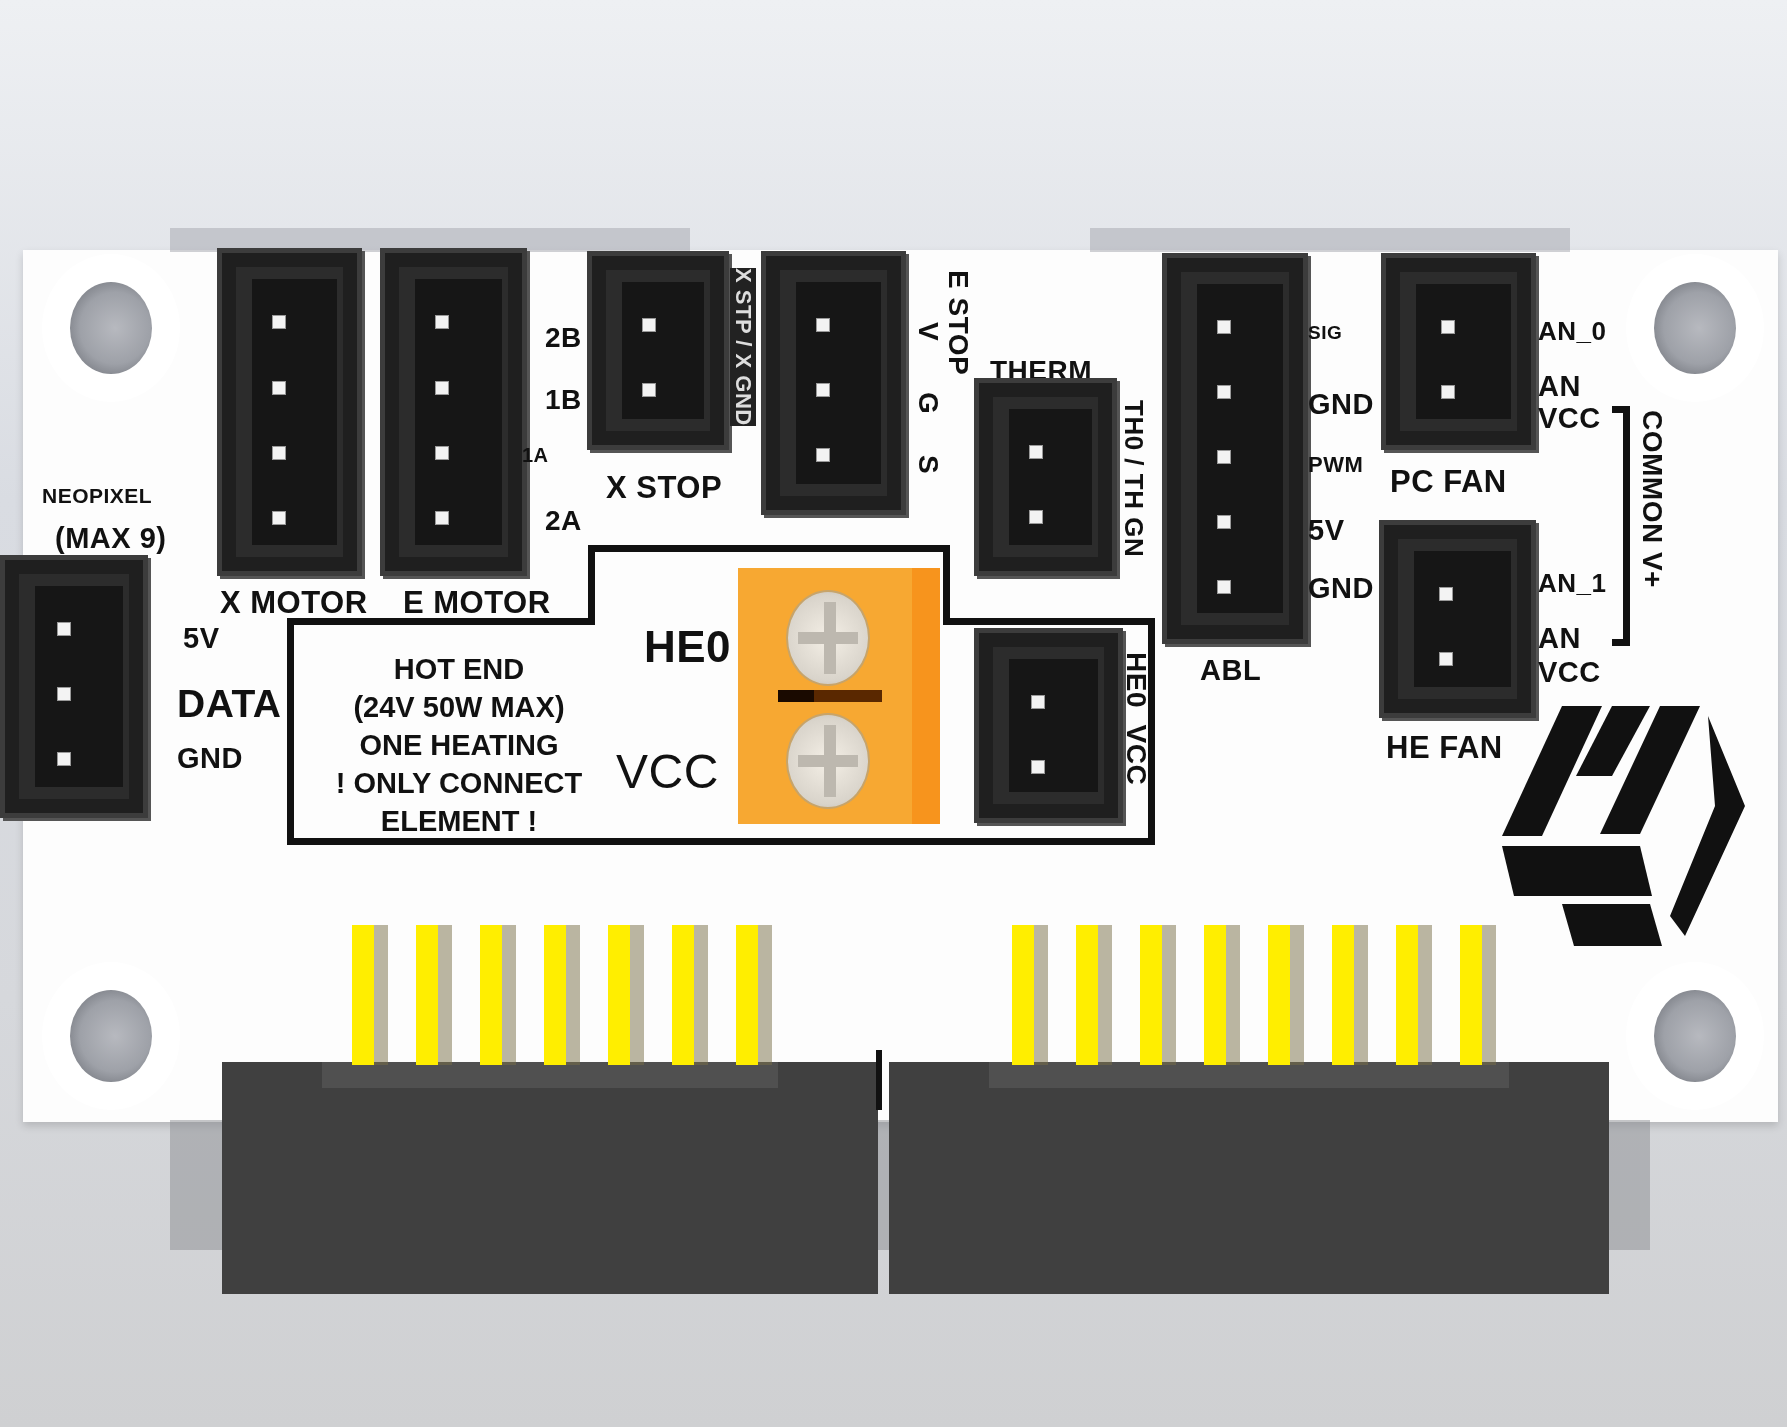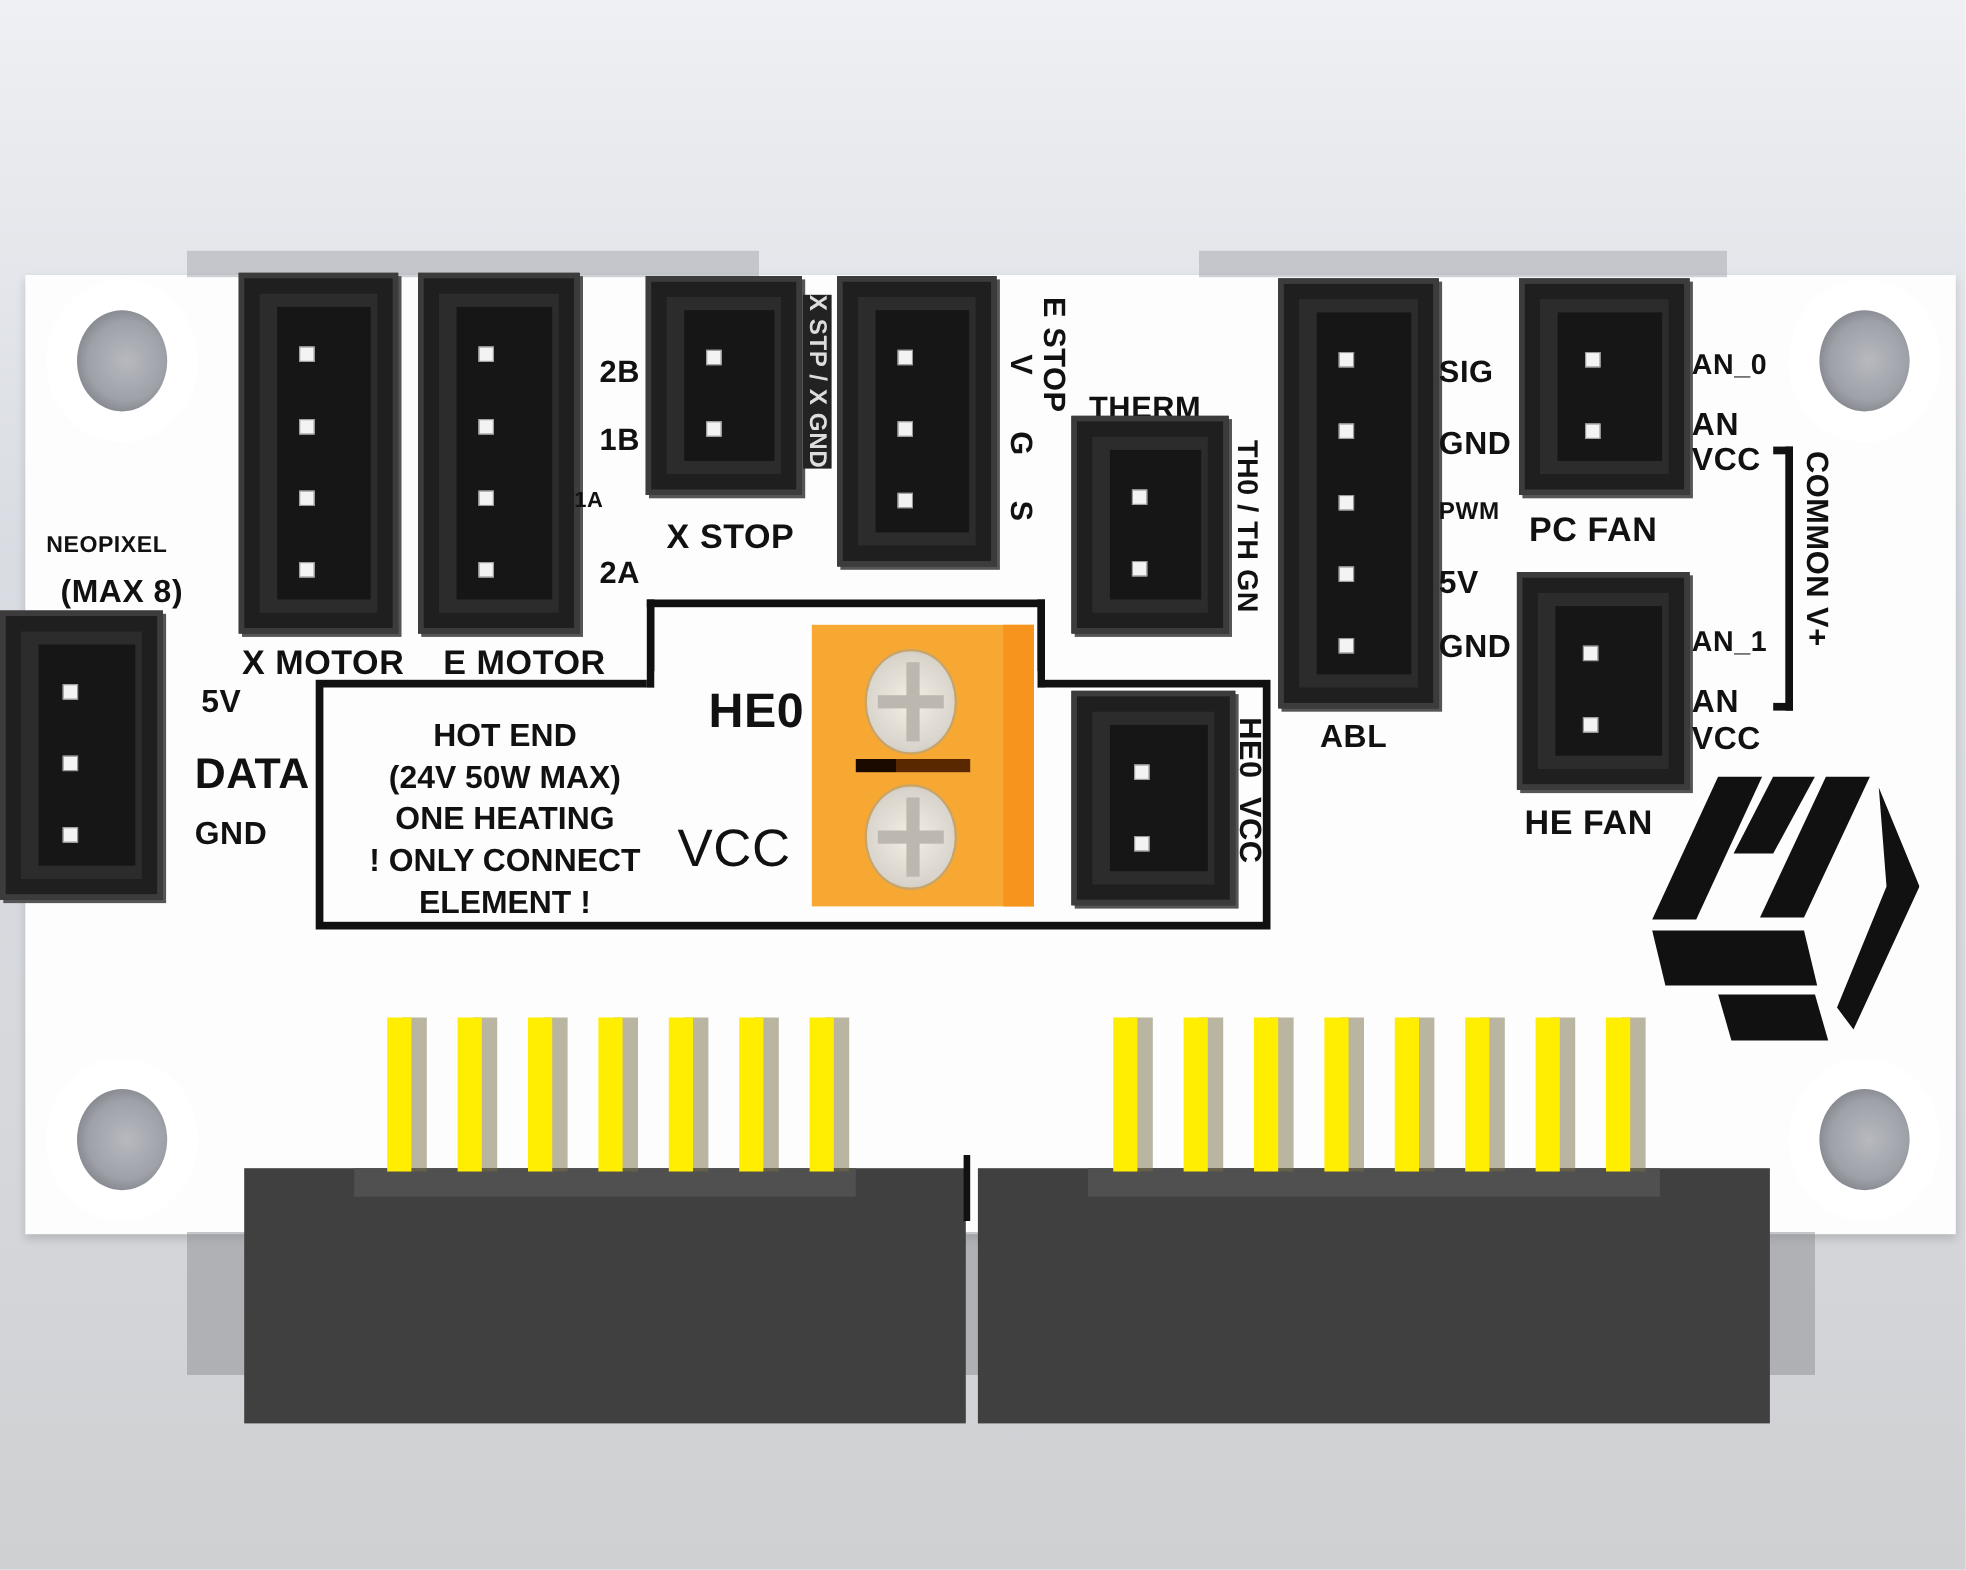--- a/index.html
+++ b/index.html
@@ -90,21 +90,21 @@
 <div class="lbl vert" style="left:1118px;top:400px;font-size:26px">TH0 / TH GN</div>
 
 <div class="abs conn" style="left:1162px;top:253px;width:146px;height:391px">
   <div class="inner"></div>
   <div class="pin" style="left:50px;top:62px"></div>
     <div class="pin" style="left:50px;top:127px"></div>
   <div class="pin" style="left:50px;top:192px"></div>
     <div class="pin" style="left:50px;top:257px"></div>
     <div class="pin" style="left:50px;top:322px"></div>
 </div>
-<div class="lbl" style="left:1308px;top:322px;font-size:28px">SIG</div>
+<div class="lbl" style="left:1308px;top:322px;font-size:19px">SIG</div>
 <div class="lbl" style="left:1308px;top:388px;font-size:29px">GND</div>
 <div class="lbl" style="left:1308px;top:452px;font-size:22px">PWM</div>
 <div class="lbl" style="left:1308px;top:514px;font-size:29px">5V</div>
 <div class="lbl" style="left:1308px;top:572px;font-size:29px">GND</div>
 <div class="lbl" style="left:1200px;top:654px;font-size:29px">ABL</div>
 
 <div class="abs conn" style="left:1381px;top:253px;width:155px;height:197px">
   <div class="inner"></div>
   <div class="pin" style="left:55px;top:62px"></div>
     <div class="pin" style="left:55px;top:127px"></div>
@@ -121,21 +121,21 @@
 </div>
 <div class="lbl" style="left:1538px;top:568px;font-size:26px">AN_1</div>
 <div class="lbl" style="left:1538px;top:622px;font-size:29px">AN</div>
 <div class="lbl" style="left:1538px;top:656px;font-size:29px">VCC</div>
 <div class="lbl" style="left:1386px;top:730px;font-size:31px">HE FAN</div>
 
 <div class="abs" style="left:1612px;top:406px;width:18px;height:240px;border:7px solid #111;border-left:none"></div>
 <div class="lbl vert" style="left:1636px;top:410px;font-size:28px">COMMON V+</div>
 
 <div class="lbl" style="left:42px;top:484px;font-size:21px">NEOPIXEL</div>
-<div class="lbl" style="left:55px;top:522px;font-size:29px">(MAX 8)</div>
+<div class="lbl" style="left:55px;top:522px;font-size:29px">(MAX 9)</div>
 <div class="abs conn" style="left:0px;top:555px;width:148px;height:263px">
   <div class="inner"></div>
   <div class="pin" style="left:52px;top:62px"></div>
     <div class="pin" style="left:52px;top:127px"></div>
     <div class="pin" style="left:52px;top:192px"></div>
 </div>
 <div class="lbl" style="left:183px;top:622px;font-size:29px">5V</div>
 <div class="lbl" style="left:177px;top:682px;font-size:39px">DATA</div>
 <div class="lbl" style="left:177px;top:742px;font-size:29px">GND</div>
 

